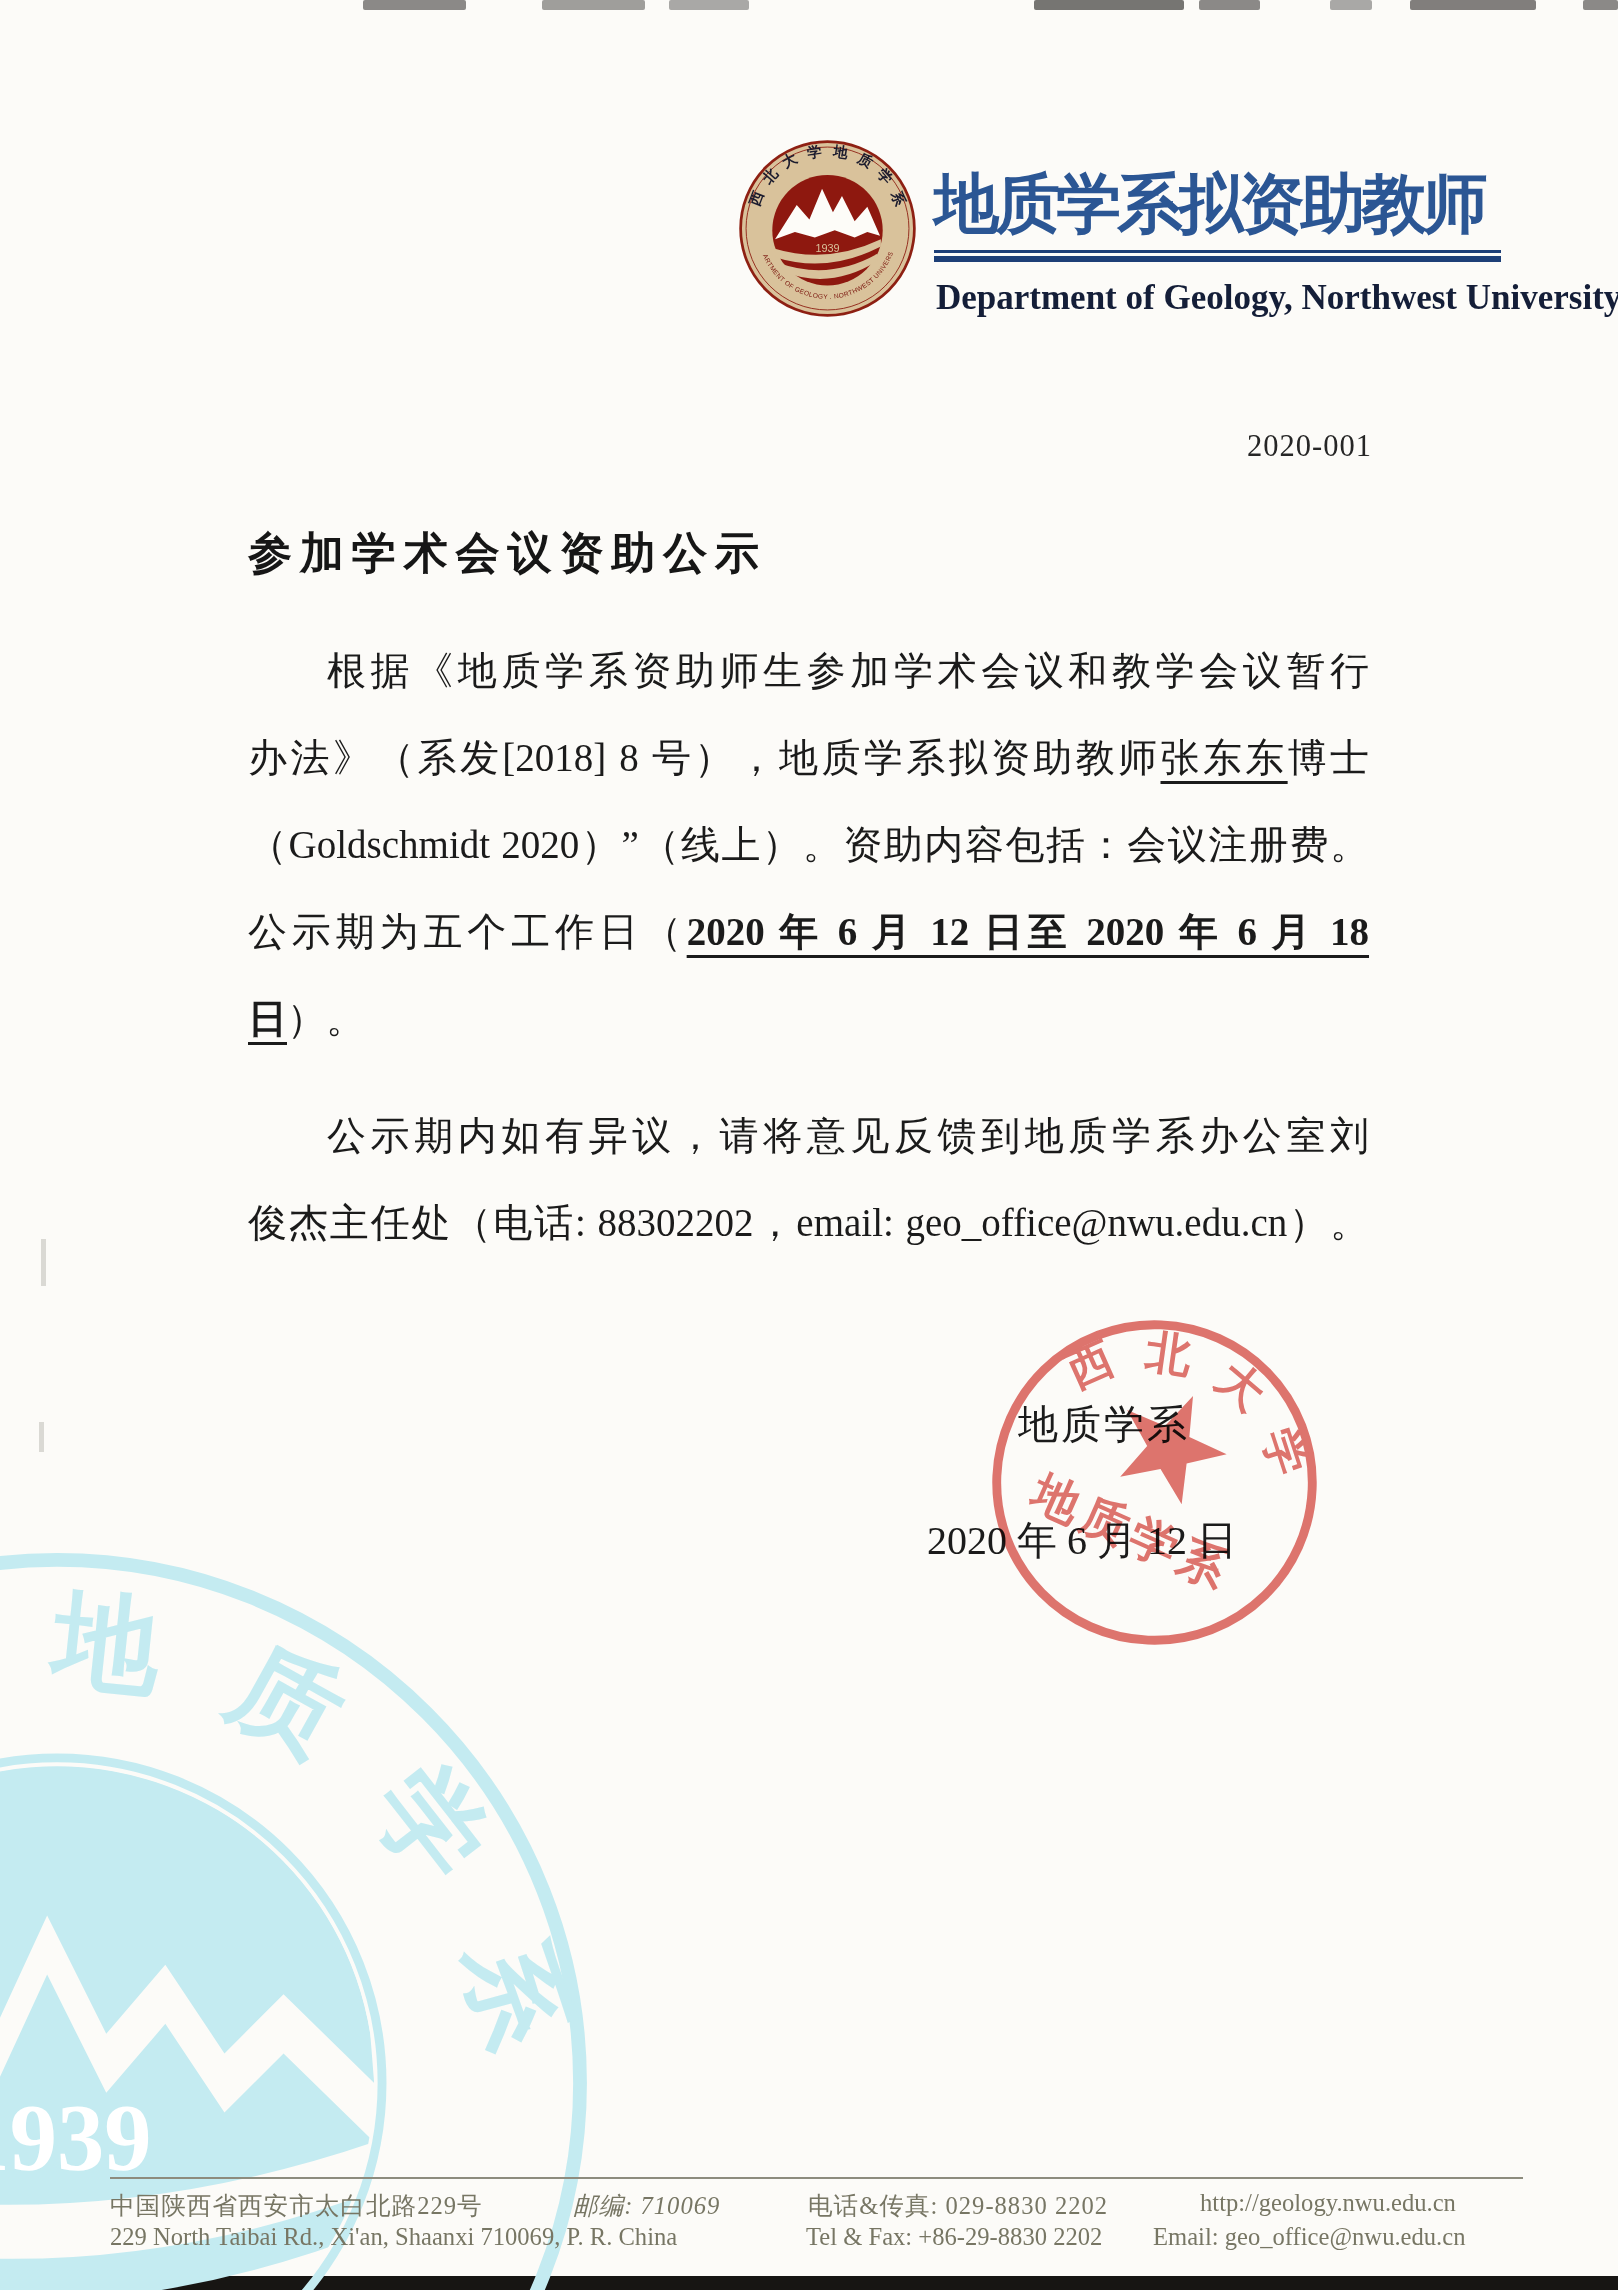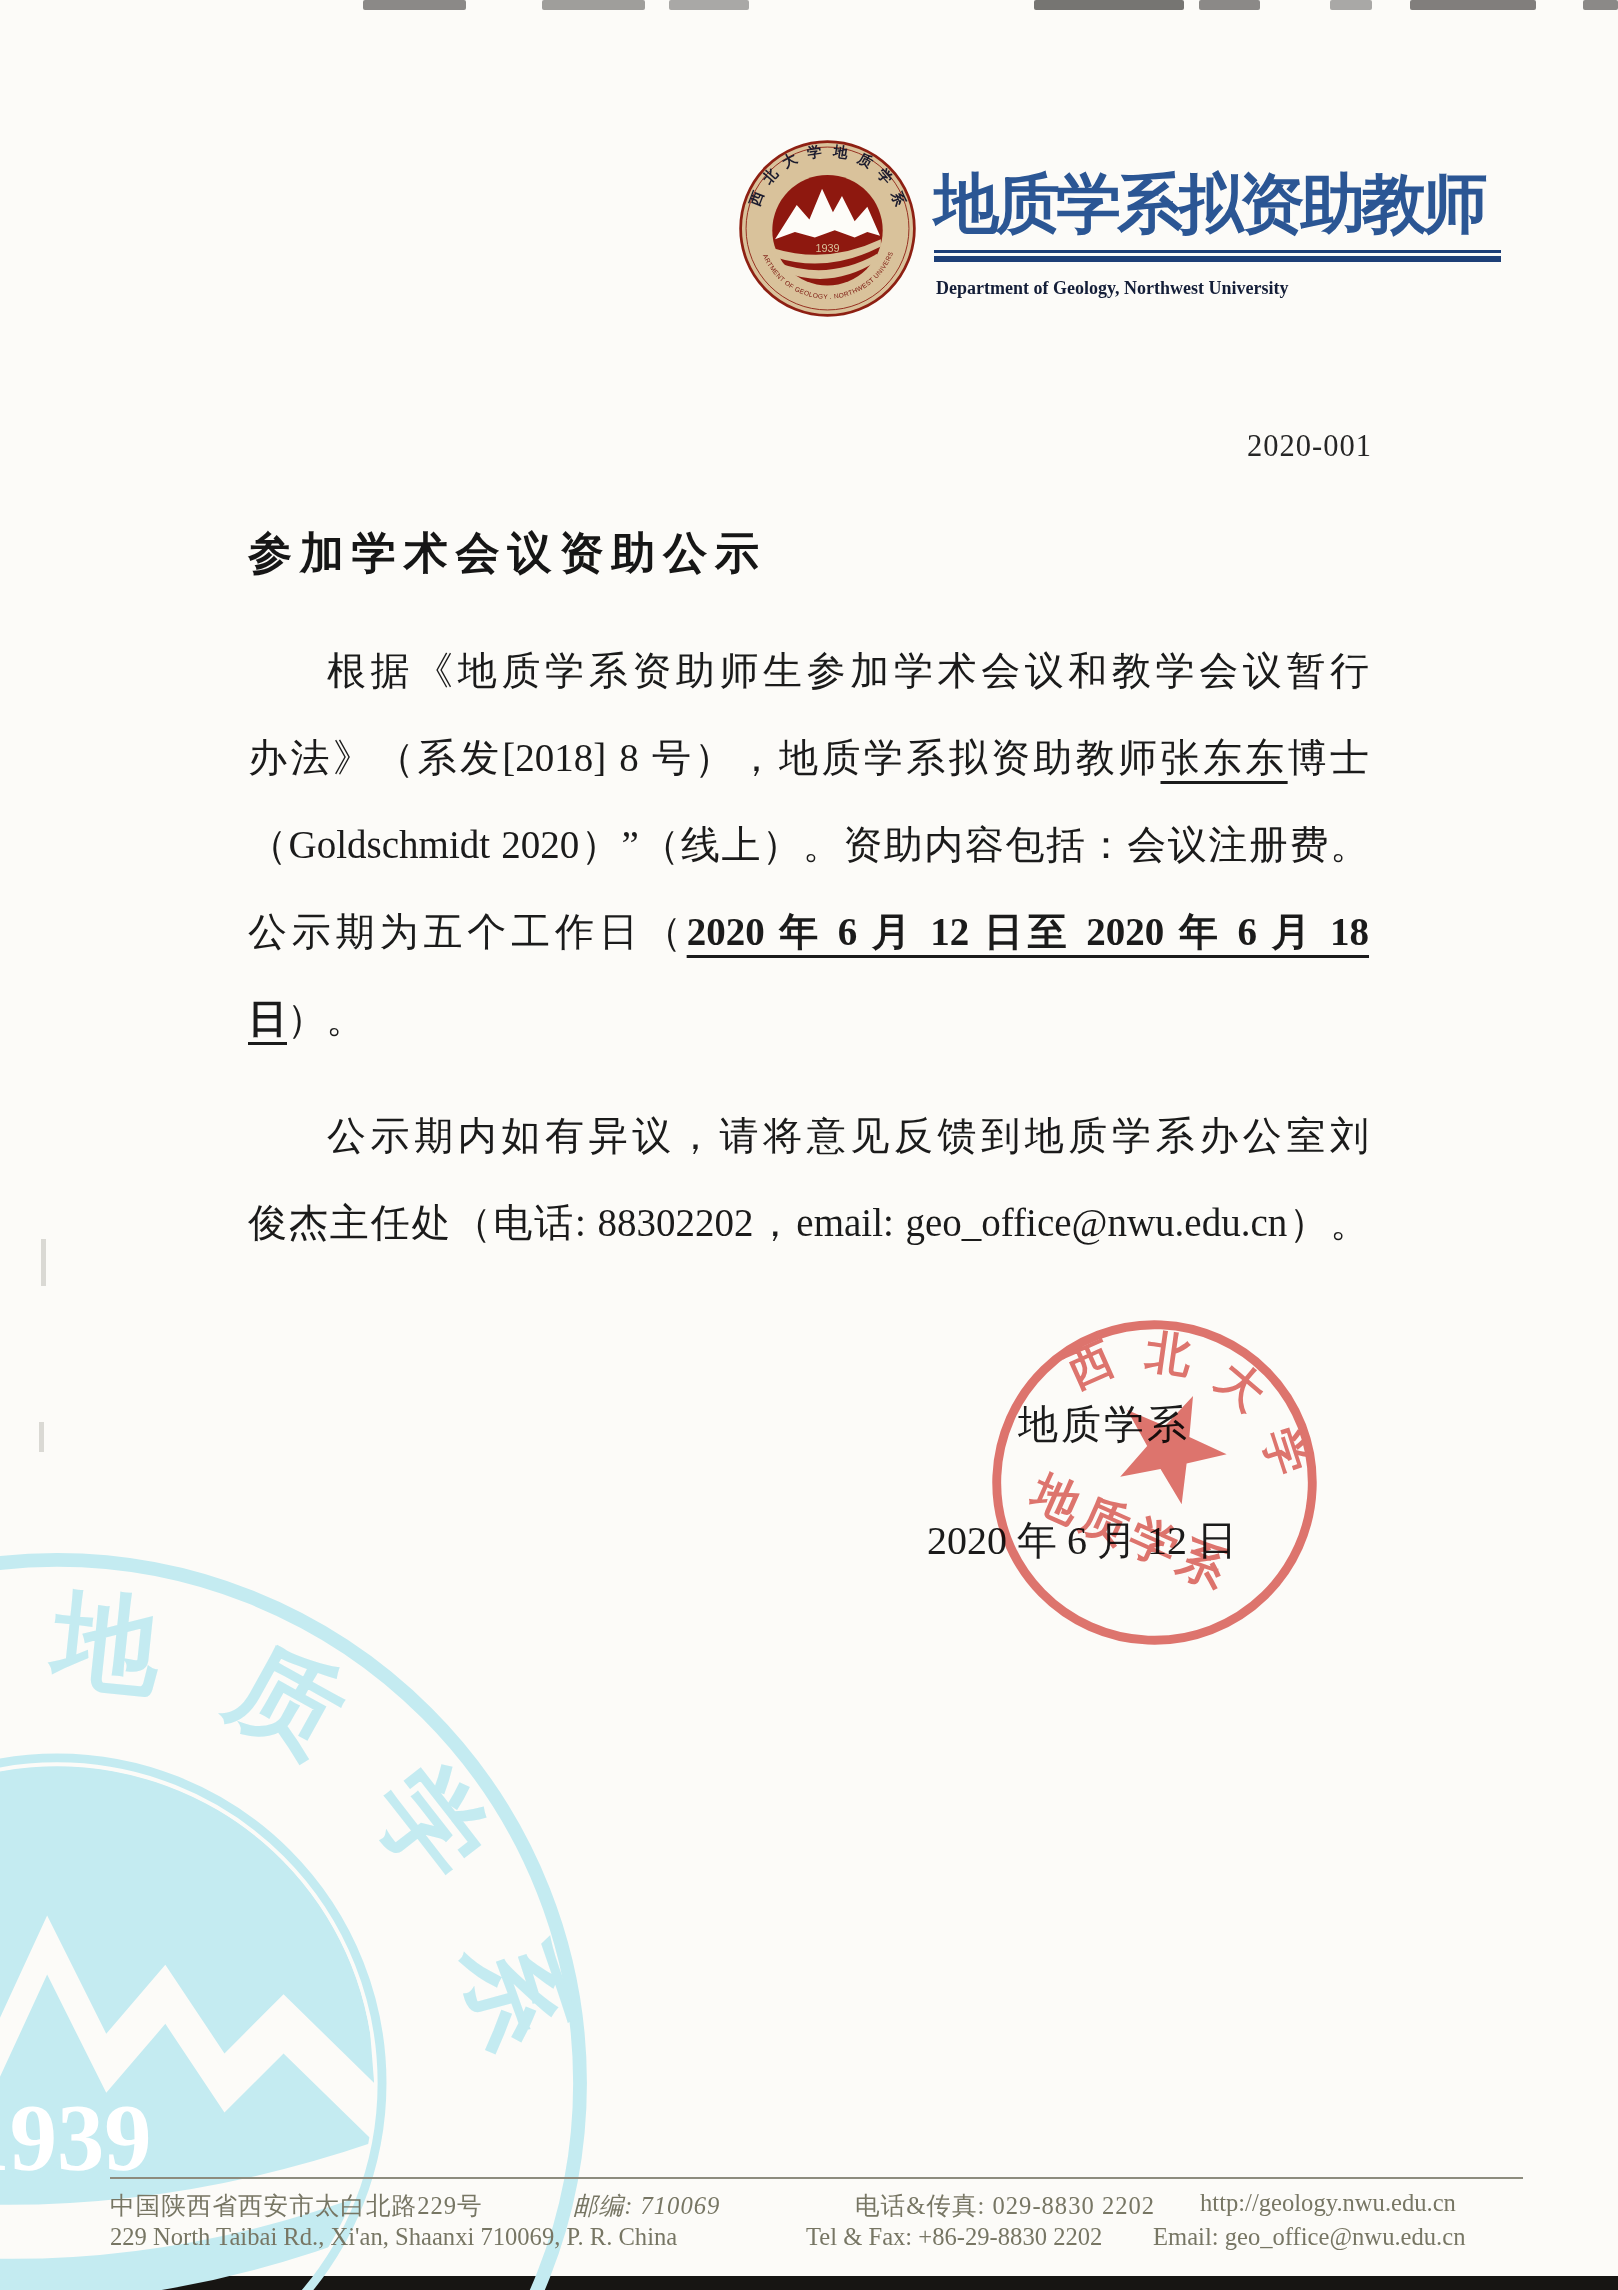--- a/index.html
+++ b/index.html
@@ -9,21 +9,21 @@
   .scan-dash{position:absolute;top:0;height:9.9px;background:#2e2c2a;opacity:.55;border-radius:2px;}
   .scan-strip{position:absolute;left:69px;top:2276px;width:1550px;height:14.8px;background:#171513;}
   .edge-mark{position:absolute;background:#9a9a92;opacity:.35;}
   
   .logo-svg{position:absolute;left:737px;top:132px;width:181px;height:193px;}
   .hdr-cn{position:absolute;left:934px;top:160px;width:537px;font-size:65px;font-weight:bold;
           color:#2b5694;letter-spacing:-3.9px;white-space:nowrap;}
   .hdr-rule{position:absolute;left:934px;top:250px;width:567px;}
   .hdr-rule .r1{height:3px;background:#1d3f77;}
   .hdr-rule .r2{height:5.9px;background:#1d3f77;margin-top:3px;}
-  .hdr-en{position:absolute;left:936px;top:278px;width:567px;font-size:18px;font-weight:bold;
+  .hdr-en{position:absolute;left:936px;top:278px;width:567px;font-size:35px;font-weight:bold;
           color:#141e38;letter-spacing:0px;white-space:nowrap;}
   
   .doc-num{position:absolute;left:1247px;top:429px;font-size:30.5px;color:#262626;letter-spacing:1px;}
   .notice-title{position:absolute;left:248px;top:524px;width:1121px;text-align:left;
                 font-size:44px;font-weight:bold;letter-spacing:7.9px;color:#161616;}
   
   .body-block{position:absolute;left:248px;top:627px;width:1121px;font-size:39px;color:#1b1b1b;}
   .para{margin:0;}
   .para + .para{margin-top:29.6px;}
   .line{height:87px;line-height:87px;text-align:justify;text-align-last:justify;white-space:nowrap;}
@@ -152,21 +152,21 @@
         <text transform="translate(35.8,-110) rotate(16)">大</text>
         <text transform="translate(96.6,-72) rotate(48)">学</text>
       </g>
       <text x="0" y="72" text-anchor="middle" font-size="48" font-weight="bold" letter-spacing="6">地质学系</text>
     </g>
   </svg>
 
   <div class="footer-rule"></div>
   <div class="ft cn" style="left:110px;top:2189px;">中国陕西省西安市太白北路229号</div>
   <div class="ft cn" style="left:573px;top:2189px;font-style:italic;">邮编: 710069</div>
-  <div class="ft cn" style="left:808px;top:2189px;margin-left:47px;">电话&amp;传真: 029-8830 2202</div>
+  <div class="ft cn" style="left:808px;top:2189px;">电话&amp;传真: 029-8830 2202</div>
   <div class="ft" style="left:1200px;top:2189px;">http://geology.nwu.edu.cn</div>
   <div class="ft" style="left:110px;top:2223px;">229 North Taibai Rd., Xi'an, Shaanxi 710069, P. R. China</div>
   <div class="ft" style="left:806px;top:2223px;">Tel &amp; Fax: +86-29-8830 2202</div>
   <div class="ft" style="left:1153px;top:2223px;">Email: geo_office@nwu.edu.cn</div>
 
 </div>
 
 <div class="scan-strip"></div>
 
 

